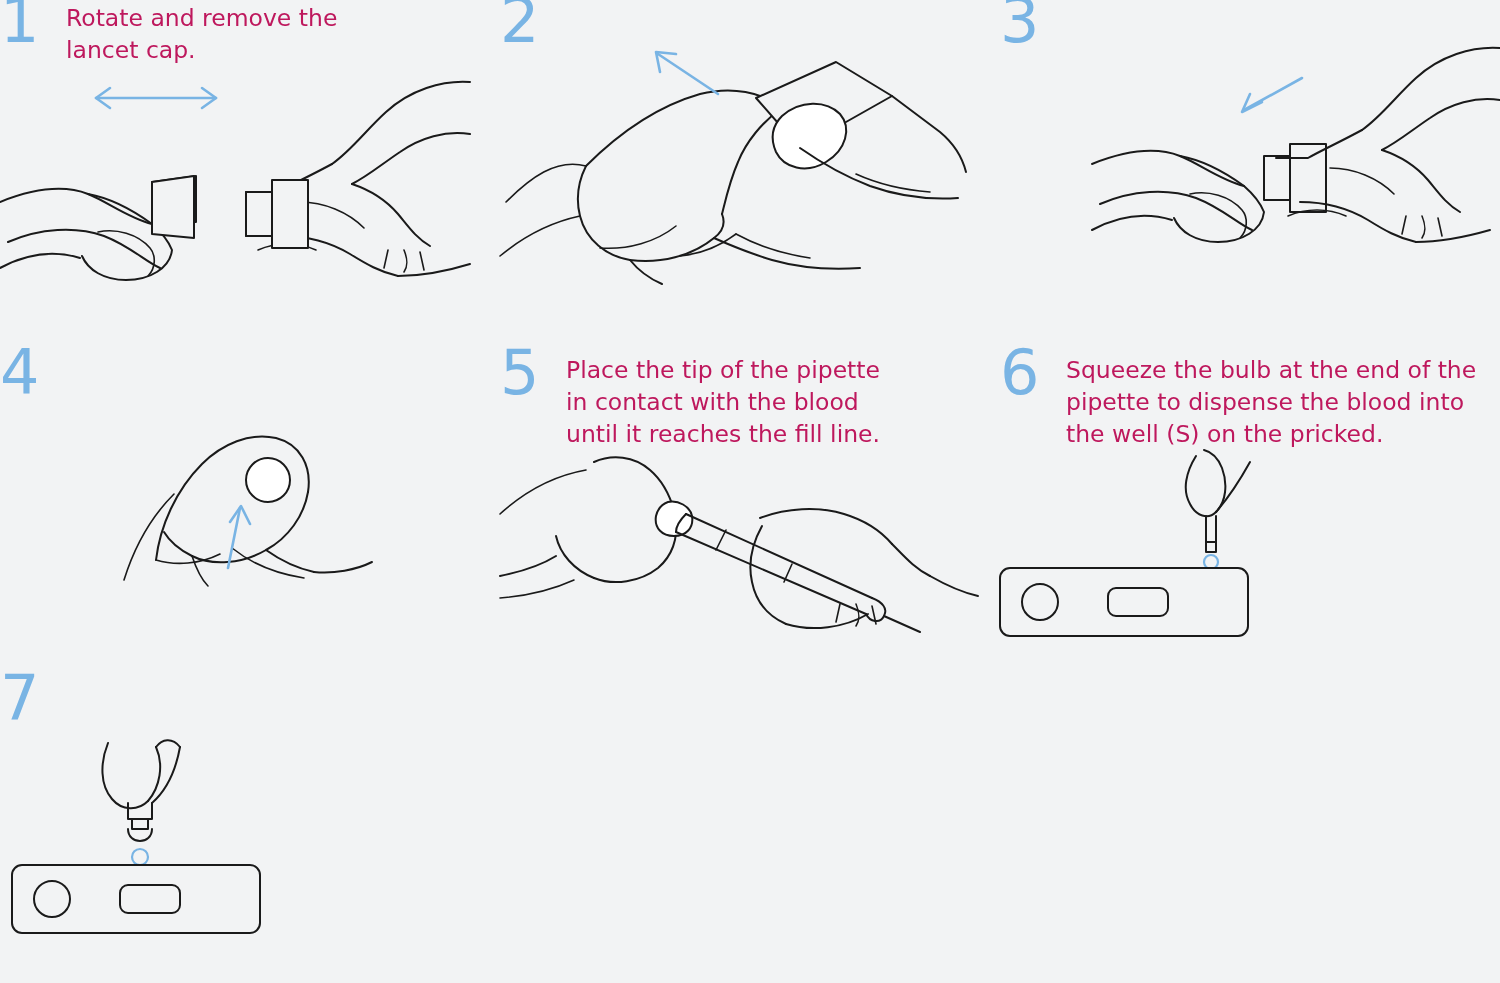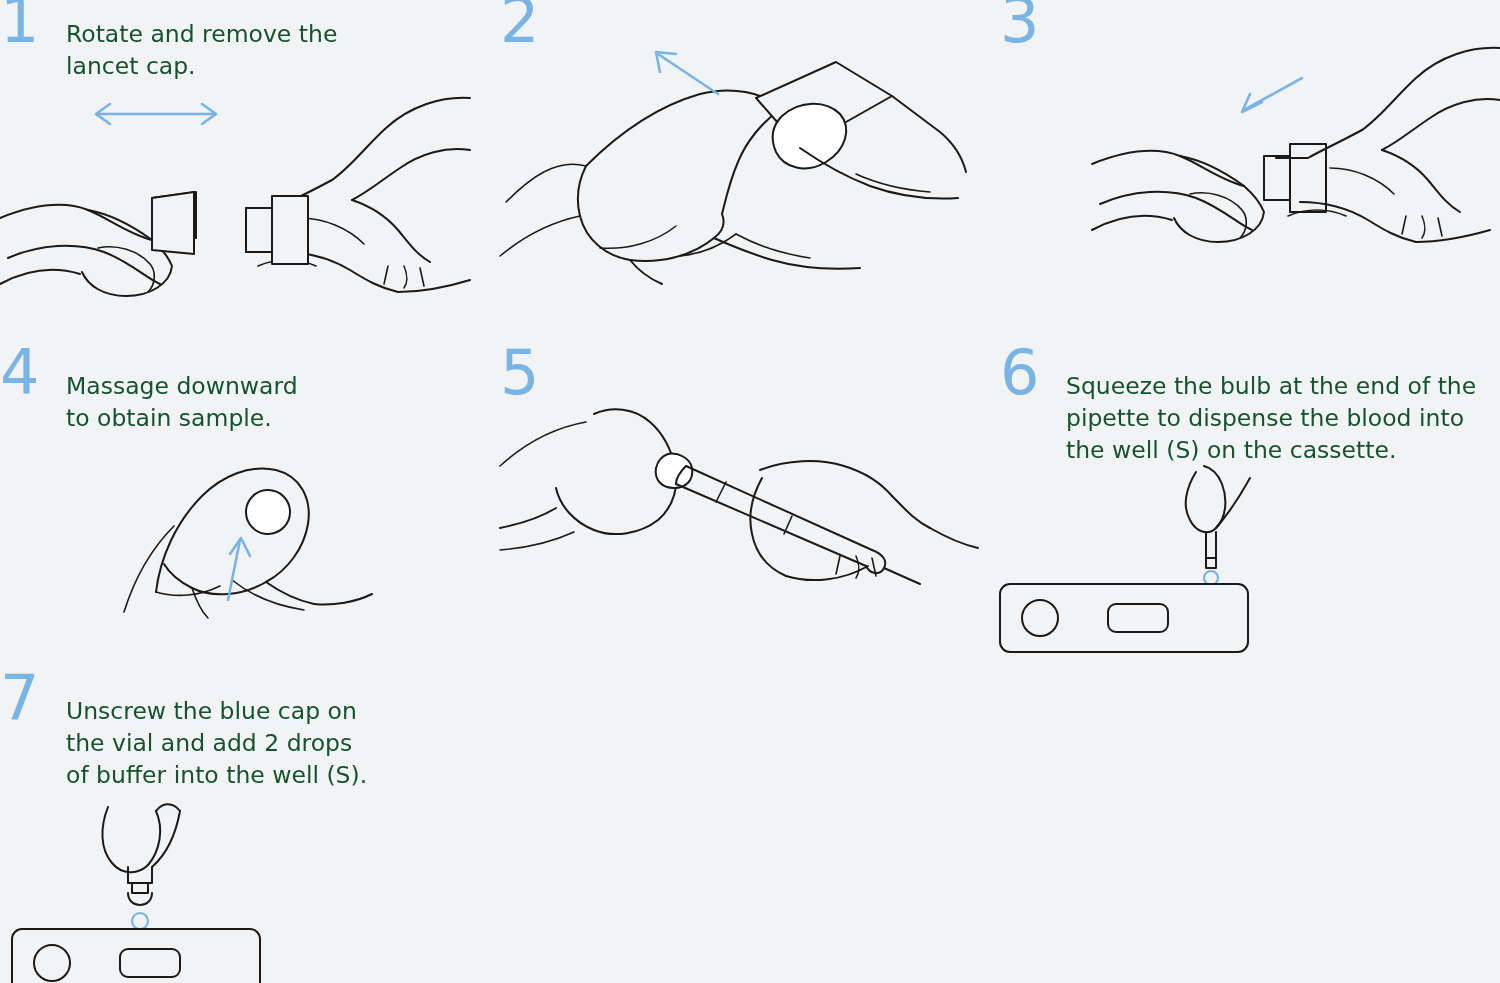--- a/index.html
+++ b/index.html
@@ -33,23 +33,23 @@
     font-weight: 400;
     width: 66px;
     flex: 0 0 66px;
     text-align: left;
     margin-top: -8px;
     font-family: "DejaVu Sans", sans-serif;
   }
   .step-text {
     font-size: 23.5px;
     line-height: 32px;
-    color: #14532d;
+    color: #be185d;
     white-space: pre-line;
-    padding-top: 18px;
+    padding-top: 2px;
   }
   .art {
     position: relative;
     margin-top: 6px;
   }
   svg {
     display: block;
     overflow: visible;
   }
   .ln {
@@ -234,22 +234,20 @@
           <path class="arrow" d="M302 22 L244 54"></path>
           <path class="arrow-head" d="M262 46 L242 56 L250 38"></path>
         </g>
       </svg>
     </div>
   </div>
 
   <div class="step" id="step4">
     <div class="step-head">
       <div class="step-num">4</div>
-      <div class="step-text">Massage downward
-to obtain sample.</div>
     </div>
     <div class="art">
       <svg width="400" height="190" viewBox="0 0 400 190">
         <g>
           <path class="ln" d="M156 152 C160 118 176 82 202 56 C222 36 250 24 276 30 C300 36 312 58 308 84"></path>
           <path class="ln" d="M308 84 C304 108 288 130 266 142 C242 156 212 158 192 148"></path>
           <path class="ln" d="M192 148 C180 142 170 134 164 124"></path>
           <path class="ln-thin" d="M124 172 C134 140 150 110 174 86"></path>
           <path class="ln-thin" d="M156 152 C176 158 200 156 220 146"></path>
           <path class="ln-thin" d="M192 148 C196 160 200 170 208 178"></path>
@@ -264,20 +262,23 @@
           <path class="arrow" d="M228 160 L240 100"></path>
           <path class="arrow-head" d="M230 114 L241 98 L250 116"></path>
         </g>
       </svg>
     </div>
   </div>
 
   <div class="step" id="step5">
     <div class="step-head">
       <div class="step-num">5</div>
+      <div class="step-text">Place the tip of the pipette
+in contact with the blood
+until it reaches the fill line.</div>
     </div>
     <div class="art">
       <svg width="480" height="180" viewBox="0 0 480 180">
         <g>
           <path class="ln" d="M94 6 C112 -2 134 0 150 14 C164 26 172 44 176 62"></path>
           <path class="ln" d="M176 62 C178 82 172 100 158 112 C140 126 114 130 94 122"></path>
           <path class="ln" d="M94 122 C74 114 60 98 56 80"></path>
           <path class="ln-thin" d="M0 58 C22 38 52 20 86 14"></path>
           <path class="ln" d="M0 120 C20 116 40 110 56 100"></path>
           <path class="ln-thin" d="M0 142 C26 140 52 134 74 124"></path>
@@ -306,21 +307,21 @@
         </g>
       </svg>
     </div>
   </div>
 
   <div class="step" id="step6">
     <div class="step-head">
       <div class="step-num">6</div>
       <div class="step-text">Squeeze the bulb at the end of the
 pipette to dispense the blood into
-the well (S) on the cassette.</div>
+the well (S) on the pricked.</div>
     </div>
     <div class="art">
       <svg width="450" height="180" viewBox="0 0 450 180">
         <g>
           <path class="ln" d="M196 0 C186 16 182 34 190 48 C196 60 208 64 216 56"></path>
           <path class="ln" d="M216 56 C226 46 228 28 222 12 C218 2 212 -4 204 -6"></path>
           <path class="ln" d="M250 6 C240 24 230 40 216 56"></path>
           <path class="ln" d="M206 60 L206 86"></path>
           <path class="ln" d="M216 60 L216 86"></path>
         </g>
@@ -335,23 +336,20 @@
           <circle class="ln-fill-sheet" cx="40" cy="146" r="18"></circle>
           <rect class="ln-fill-sheet" x="108" y="132" width="60" height="28" rx="8"></rect>
         </g>
       </svg>
     </div>
   </div>
 
   <div class="step" id="step7">
     <div class="step-head">
       <div class="step-num">7</div>
-      <div class="step-text">Unscrew the blue cap on
-the vial and add 2 drops
-of buffer into the well (S).</div>
     </div>
     <div class="art">
       <svg width="440" height="200" viewBox="0 0 440 200">
         <g>
           <path class="ln" d="M108 10 C100 30 100 52 112 66 C122 78 138 78 148 68"></path>
           <path class="ln" d="M148 68 C160 54 164 32 156 14"></path>
           <path class="ln" d="M180 14 C176 36 168 56 152 70"></path>
           <path class="ln" d="M156 14 C162 6 172 4 180 14"></path>
           <path class="ln" d="M128 70 L128 86 L152 86 L152 70"></path>
           <path class="ln" d="M132 86 L132 96 L148 96 L148 86"></path>

